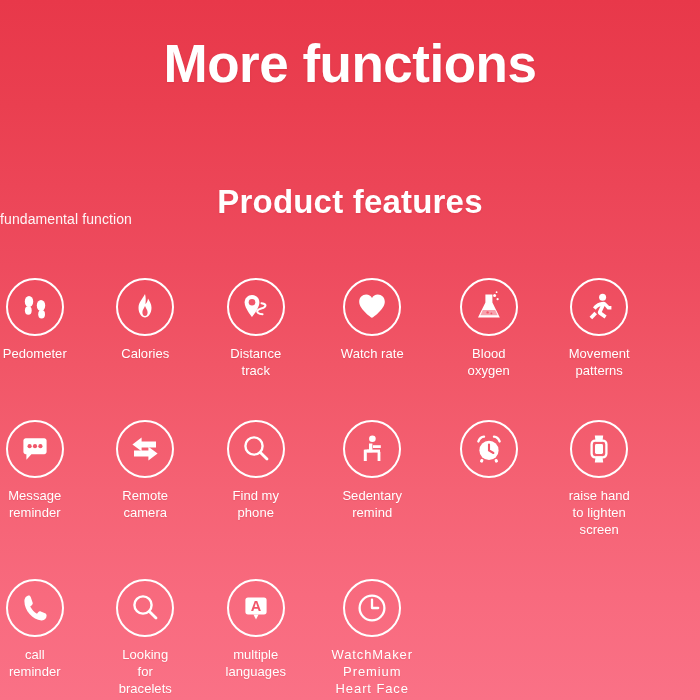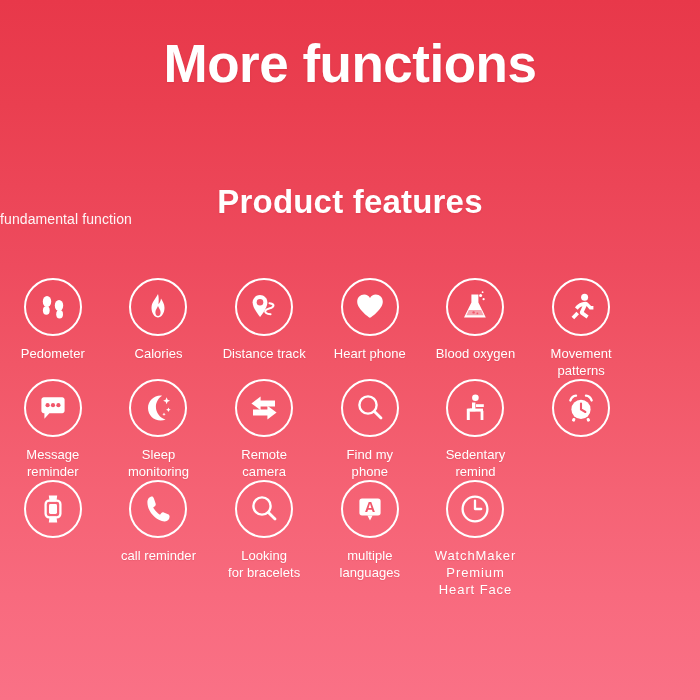--- a/index.html
+++ b/index.html
@@ -71,20 +71,21 @@
   
   .grid {
     position: absolute;
     top: 278px;
     left: 0;
     width: 634px;
     display: grid;
     grid-template-columns: repeat(6, 1fr);
     row-gap: 0;
     column-gap: 0;
+    gap: 41px;
   }
   .cell {
     display: flex;
     flex-direction: column;
     align-items: center;
     justify-content: flex-start;
   }
 
   .icon-circle {
     width: 58px;
@@ -157,21 +158,21 @@
       </div>
       <div class="label">Distance track</div>
     </div>
 
     <div class="cell row1">
       <div class="icon-circle">
         <svg width="34" height="34" viewBox="0 0 34 34">
           <path d="M17 28 C17 28 4.2 19.6 4.2 11.8 C4.2 7.6 7.4 4.6 11.2 4.6 C13.8 4.6 15.9 6 17 7.9 C18.1 6 20.2 4.6 22.8 4.6 C26.6 4.6 29.8 7.6 29.8 11.8 C29.8 19.6 17 28 17 28 Z" fill="#fff"></path>
         </svg>
       </div>
-      <div class="label">Heart phone</div>
+      <div class="label">Watch rate</div>
     </div>
 
 
     <div class="cell row1">
       <div class="icon-circle">
         <svg width="34" height="34" viewBox="0 0 34 34">
           <path d="M13.4 4.5 L20.4 4.5 L20.4 12.4 L27.8 27.6 L6 27.6 L13.4 12.4 Z" fill="#fff"></path>
           <path d="M10.8 20 L23.2 20 L25.6 25.2 L8.4 25.2 Z" fill="#F1566A" opacity="0.55"></path>
           <circle cx="15.6" cy="22.4" r="1.2" fill="#F1566A"></circle>
           <circle cx="19.4" cy="23.4" r="0.9" fill="#F1566A"></circle>
@@ -201,32 +202,20 @@
           <path d="M5.4 8.6 C5.4 7.3 6.5 6.2 7.8 6.2 L26.2 6.2 C27.5 6.2 28.6 7.3 28.6 8.6 L28.6 19.8 C28.6 21.1 27.5 22.2 26.2 22.2 L13.4 22.2 L8.4 27.8 L8.4 22.2 L7.8 22.2 C6.5 22.2 5.4 21.1 5.4 19.8 Z" fill="#fff"></path>
           <circle cx="11.6" cy="14.2" r="2.1" fill="#F1566A"></circle>
           <circle cx="17" cy="14.2" r="2.1" fill="#F1566A"></circle>
           <circle cx="22.4" cy="14.2" r="2.1" fill="#F1566A"></circle>
         </svg>
       </div>
       <div class="label">Message
 reminder</div>
     </div>
 
-    <div class="cell row2">
-      <div class="icon-circle">
-        <svg width="34" height="34" viewBox="0 0 34 34">
-          <path d="M19.6 4.4 C12.6 4.4 7 10 7 17 C7 24 12.6 29.6 19.6 29.6 C21.4 29.6 23.1 29.2 24.6 28.5 C19 27 14.9 21.9 14.9 15.8 C14.9 11.1 17.4 7 21 4.7 C20.5 4.5 20.1 4.4 19.6 4.4 Z" fill="#fff"></path>
-          <path d="M25.6 6.2 L26.6 8.7 L29.1 9.7 L26.6 10.7 L25.6 13.2 L24.6 10.7 L22.1 9.7 L24.6 8.7 Z" fill="#fff"></path>
-          <path d="M27.4 16.4 L28.1 18 L29.7 18.7 L28.1 19.4 L27.4 21 L26.7 19.4 L25.1 18.7 L26.7 18 Z" fill="#fff"></path>
-          <path d="M23 21.6 L23.5 22.8 L24.7 23.3 L23.5 23.8 L23 25 L22.5 23.8 L21.3 23.3 L22.5 22.8 Z" fill="#fff"></path>
-        </svg>
-      </div>
-      <div class="label">Sleep
-monitoring</div>
-    </div>
 
     <div class="cell row2">
       <div class="icon-circle">
         <svg width="34" height="34" viewBox="0 0 34 34">
           <path d="M13.6 5.6 L13.6 9.4 L28 9.4 L28 15.4 L13.6 15.4 L13.6 19.2 L4.4 12.4 Z" fill="#fff"></path>
           <path d="M20.4 14.8 L20.4 18.6 L6 18.6 L6 24.6 L20.4 24.6 L20.4 28.4 L29.6 21.6 Z" fill="#fff"></path>
         </svg>
       </div>
       <div class="label">Remote
 camera</div>
@@ -272,20 +261,22 @@
 
     <div class="cell row3">
       <div class="icon-circle">
         <svg width="34" height="34" viewBox="0 0 34 34">
           <path d="M12.8 3.4 L21.2 3.4 L20.4 9.6 L13.6 9.6 Z" fill="#fff"></path>
           <path d="M13.6 24.4 L20.4 24.4 L21.2 30.6 L12.8 30.6 Z" fill="#fff"></path>
           <rect x="9.6" y="8.6" width="14.8" height="16.8" rx="3.6" stroke="#fff" stroke-width="2.3" fill="none"></rect>
           <rect x="13" y="12" width="8" height="10" rx="1.4" fill="#fff"></rect>
         </svg>
       </div>
+      <div class="label">raise hand
+to lighten screen</div>
     </div>
 
     <div class="cell row3">
       <div class="icon-circle">
         <svg width="34" height="34" viewBox="0 0 34 34">
           <path d="M11.2 4.4 C8.4 4.4 6.4 6.8 6.4 10.2 C6.4 19.4 14.6 28.6 23.4 29.4 C26.4 29.6 28.6 27.6 28.6 24.6 C28.6 23.4 28 22.6 27 22.2 L22.8 20.4 C21.8 20 20.8 20.4 20.2 21.2 L19 22.8 C16.4 21.2 13.6 18.2 12.2 15.4 L13.8 14.2 C14.6 13.6 15 12.6 14.6 11.6 L12.8 6.2 C12.4 5 11.6 4.4 11.2 4.4 Z" fill="#fff"></path>
         </svg>
       </div>
       <div class="label">call reminder</div>
     </div>

